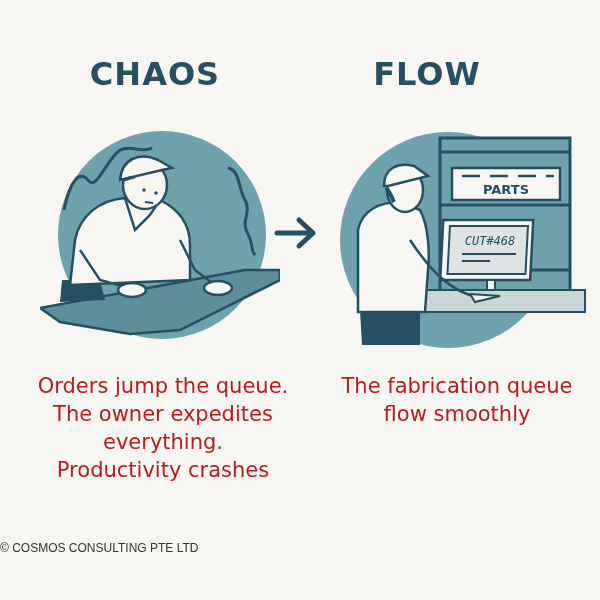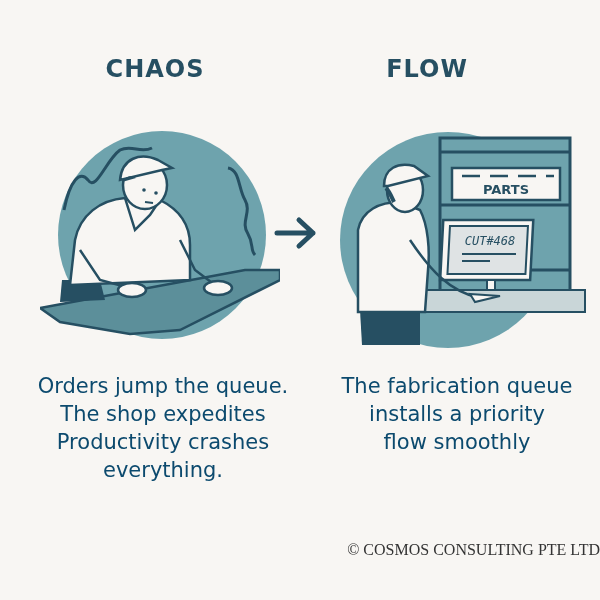--- a/index.html
+++ b/index.html
@@ -1,28 +1,28 @@
 <!DOCTYPE html>
 <html><head>
 <meta charset="utf-8">
 <style>
   html, body { margin:0; padding:0; }
   body { width:600px; height:600px; background:#f8f6f3; position:relative; overflow:hidden; font-family:"DejaVu Sans", sans-serif; color:#1f4a5c; }
-  .title { position:absolute; top:55px; font-weight:bold; font-size:24px; letter-spacing:1px; color:#264f62; text-align:center; }
+  .title { position:absolute; top:55px; font-weight:bold; font-size:32px; letter-spacing:1px; color:#264f62; text-align:center; }
   #t-left { left:60px; width:190px; }
   #t-right { left:352px; width:150px; }
   .illus { position:absolute; }
   #il-left { left:40px; top:130px; width:240px; height:220px; }
   #il-right { left:340px; top:130px; width:250px; height:220px; }
   #arrow { position:absolute; left:273px; top:215px; width:50px; height:36px; }
-  .desc { position:absolute; top:372px; font-size:21px; line-height:28px; color:#0c4a6e; text-align:center; }
+  .desc { position:absolute; top:372px; font-size:21px; line-height:28px; color:#b91c1c; text-align:center; }
   #d-left { left:28px; width:270px; }
   #d-right { left:322px; width:270px; }
   .desc span { display:block; white-space:nowrap; }
-  #footer { position:absolute; top:541px; left:0; width:600px; text-align:right; font-family:Liberation Serif, serif; font-size:16px; color:#333; }
+  #footer { position:absolute; top:541px; left:0; width:600px; text-align:left; font-family:Liberation Sans, sans-serif; font-size:12px; color:#333; }
 </style>
 </head>
 <body>
 
 <div id="t-left" class="title">CHAOS</div>
 <div id="t-right" class="title">FLOW</div>
 
 <svg id="il-left" class="illus" viewBox="0 0 240 220">
   <circle cx="122" cy="105" r="104" fill="#6ea3ad"></circle>
 
@@ -83,24 +83,23 @@
   <path d="M70 110 C 90 140, 110 162, 140 168" fill="none" stroke="#264f62" stroke-width="2.5"></path>
   <path d="M130 164 L 160 166 L 135 172 Z" fill="#f8f6f3" stroke="#264f62" stroke-width="2"></path>
 
   <ellipse cx="65" cy="60" rx="18" ry="22" fill="#f8f6f3" stroke="#264f62" stroke-width="2.5"></ellipse>
   <path d="M44 56 C 44 38, 58 32, 74 36 L 88 46 L 48 56 Z" fill="#f8f6f3" stroke="#264f62" stroke-width="2.5"></path>
   <path d="M46 58 C 50 62, 52 68, 54 72" fill="none" stroke="#264f62" stroke-width="4"></path>
 </svg>
 
 <div id="d-left" class="desc">
   <span>Orders jump the queue.</span>
-  <span>The shop expedites</span>
+  <span>The owner expedites</span>
+  <span>everything.</span>
   <span>Productivity crashes</span>
-  <span>everything.</span>
 </div>
 
 <div id="d-right" class="desc">
   <span>The fabrication queue</span>
-  <span>installs a priority</span>
   <span>flow smoothly</span>
 </div>
 
 <div id="footer">© COSMOS CONSULTING PTE LTD</div>
 
 </body></html>

